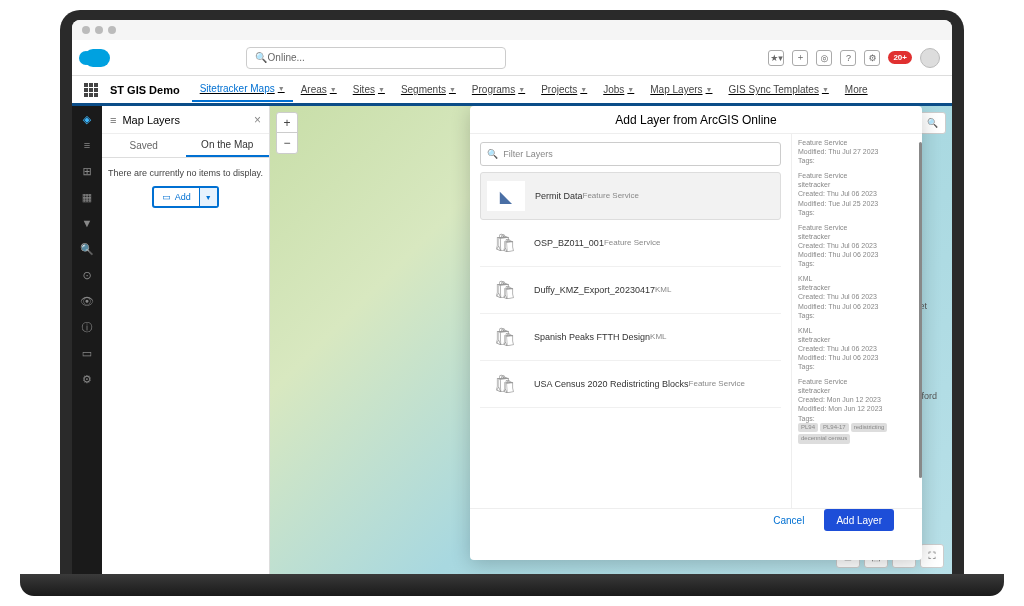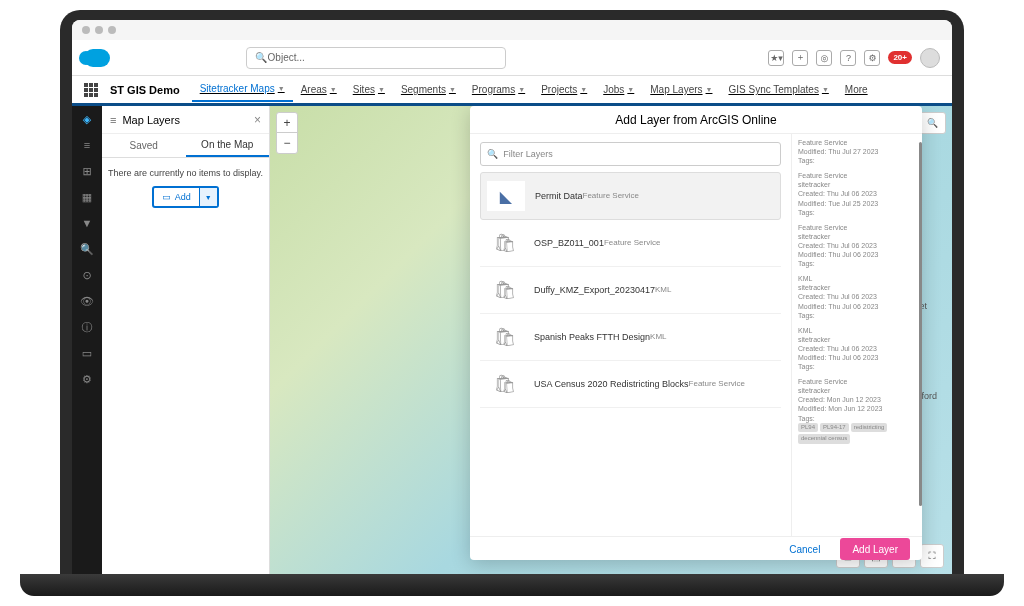--- a/index.html
+++ b/index.html
@@ -63,40 +63,40 @@
 .m-thumb.bag{color:#999;font-size:18px}
 .m-info{display:flex;flex-direction:row}
 .m-name{font-size:9px;color:#333}
 .m-sub{font-size:8px;color:#888}
 .m-right{width:130px;padding:4px 6px;overflow:hidden;font-size:7px;color:#888;line-height:1.3;position:relative}
 .m-right::after{content:"";position:absolute;right:0;top:8px;bottom:30px;width:3px;background:#888;border-radius:2px}
 .m-det{margin-bottom:6px}
 .m-det div{white-space:nowrap}
 .m-tags{display:flex;gap:2px;flex-wrap:wrap}
 .m-tag{background:#ddd;padding:1px 3px;border-radius:2px;font-size:6px}
-.m-foot{height:24px;border-top:1px solid #eee;display:flex;align-items:flex-end;justify-content:flex-end;gap:8px;padding:0 12px}
+.m-foot{height:52px;border-top:1px solid #eee;display:flex;align-items:flex-start;justify-content:flex-end;gap:8px;padding:0 28px}
 .btn{height:22px;padding:0 12px;border-radius:3px;font-size:10px;cursor:pointer;display:flex;align-items:center}
 .btn-cancel{color:#0070d2;background:#fff}
-.btn-primary{background:#ec4899;color:#fff}
+.btn-primary{background:#1d4ed8;color:#fff}
 </style>
 </head>
 <body>
 
 <div class="laptop">
 <div class="screen">
 
 <div class="browser-chrome">
   <div class="dot"></div>
   <div class="dot"></div>
   <div class="dot"></div>
 </div>
 
 <div class="sf-header">
   <div class="sf-cloud"></div>
-  <div class="search-box">🔍 <span>Object...</span></div>
+  <div class="search-box">🔍 <span>Online...</span></div>
   <div class="hdr-right">
     <div class="hdr-ic">★▾</div>
     <div class="hdr-ic">＋</div>
     <div class="hdr-ic">◎</div>
     <div class="hdr-ic">?</div>
     <div class="hdr-ic">⚙</div>
     <div class="badge">20+</div>
     <div class="bear"></div>
   </div>
 </div>

